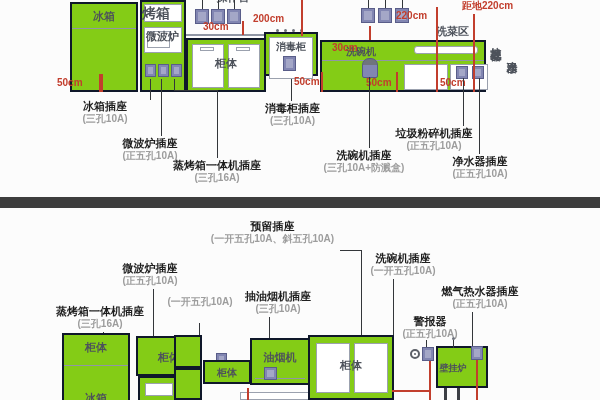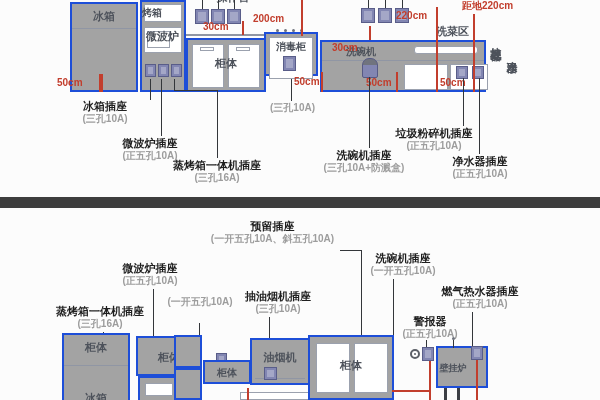--- a/index.html
+++ b/index.html
@@ -2,21 +2,21 @@
 <html><head>
 <meta charset="utf-8">
 <style>
   html,body{margin:0;padding:0;background:#ffffff;}
   .stage{position:relative;width:600px;height:400px;background:#fcfcfc;overflow:hidden;
          font-family:"Liberation Sans","DejaVu Sans",sans-serif;}
   .sec{position:absolute;left:0;width:600px;overflow:hidden;}
   #sec-top{top:0;height:197px;}
   #sec-bottom{top:208px;height:192px;}
   .divider{position:absolute;left:0;top:197px;width:600px;height:11px;background:#3d3d3d;}
-  .box{position:absolute;border:2px solid #1d4ed8;background:#a3a3a3;box-sizing:border-box;}
+  .box{position:absolute;border:2px solid #0f172a;background:#84cc16;box-sizing:border-box;}
   .ibox{position:absolute;border:1px solid #9ba1ae;background:#ffffff;box-sizing:border-box;}
   .alabel{position:absolute;font-weight:bold;color:#4d525b;font-size:11px;white-space:nowrap;line-height:12px;}
   .center{text-align:center;}
   .sock{position:absolute;background:#8286b2;border:1px solid #595d89;box-sizing:border-box;}
   .sock::after{content:"";position:absolute;left:2px;top:2px;right:2px;bottom:2px;background:rgba(255,255,255,.28);}
   .dwsock{position:absolute;width:16px;height:20px;border:1px solid #565a85;border-radius:7px 7px 2px 2px;
           background:linear-gradient(180deg,#70747e 0 6px,#8286b2 6px);box-sizing:border-box;}
   .vline{position:absolute;width:1px;background:#33363a;}
   .hline{position:absolute;height:1px;background:#33363a;}
   .gh{position:absolute;height:1px;background:#9096a4;}
@@ -39,21 +39,21 @@
 
   <div class="sec" id="sec-top">
 
     <div class="box" style="left:70px;top:2px;width:68px;height:90px">
       <div class="gh" style="left:0;top:24px;width:64px"></div>
       <div class="alabel center" style="left:0;top:6px;width:64px">冰箱</div>
     </div>
 
     <div class="box" style="left:140px;top:0;width:46px;height:92px">
       <div class="ibox" style="left:2px;top:2px;width:38px;height:18px"></div>
-      <div class="alabel center" style="left:0;top:5px;width:20px;font-size:10px">烤箱</div>
+      <div class="alabel center" style="left:0;top:5px;width:20px;font-size:14px">烤箱</div>
       <div class="ibox" style="left:2px;top:25px;width:38px;height:26px"></div>
       <div class="ibox" style="left:5px;top:29px;width:23px;height:17px"></div>
       <div class="alabel" style="left:4px;top:28px;font-size:11px">微波炉</div>
       <div class="sock" style="left:3px;top:62px;width:11px;height:13px"></div>
       <div class="sock" style="left:16px;top:62px;width:11px;height:13px"></div>
       <div class="sock" style="left:29px;top:62px;width:11px;height:13px"></div>
     </div>
 
     <div class="gh" style="left:186px;top:34px;width:126px;height:2px"></div>
 
@@ -141,20 +141,21 @@
     </div>
     <div class="slabel" style="left:95px;top:137px;width:110px">
       <div class="t">微波炉插座</div>
       <div class="s">(正五孔10A)</div>
     </div>
     <div class="slabel" style="left:147px;top:159px;width:140px">
       <div class="t">蒸烤箱一体机插座</div>
       <div class="s">(三孔16A)</div>
     </div>
     <div class="slabel" style="left:240px;top:102px;width:105px">
+      <div class="t">消毒柜插座</div>
       <div class="s">(三孔10A)</div>
     </div>
     <div class="slabel" style="left:300px;top:149px;width:128px">
       <div class="t">洗碗机插座</div>
       <div class="s">(三孔10A+防溅盒)</div>
     </div>
     <div class="slabel" style="left:378px;top:127px;width:112px">
       <div class="t">垃圾粉碎机插座</div>
       <div class="s">(正五孔10A)</div>
     </div>

